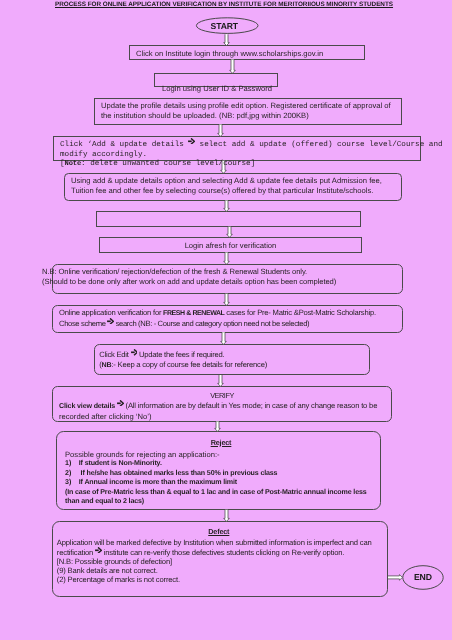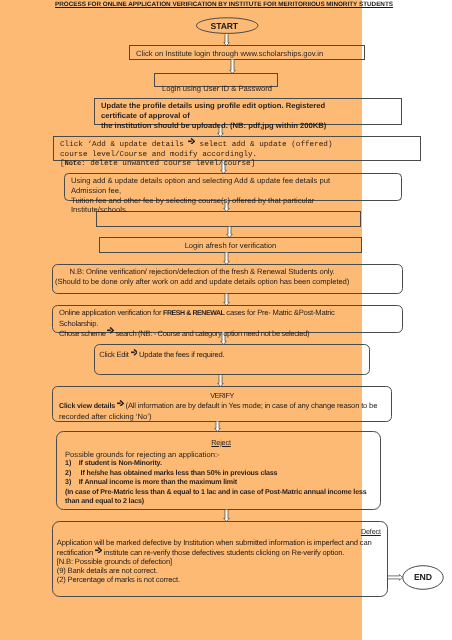--- a/index.html
+++ b/index.html
@@ -1,31 +1,31 @@
 <!DOCTYPE html>
 <html><head>
 <meta charset="utf-8">
 <style>
   html,body{margin:0;padding:0;background:#ffffff;}
   body{width:452px;height:640px;overflow:hidden;font-family:"Liberation Sans",sans-serif;color:#1a1a1a;
        -webkit-font-smoothing:antialiased;text-rendering:geometricPrecision;}
-  #page{position:relative;width:362px;height:640px;background:#fdba74;}
+  #page{position:relative;width:452px;height:640px;background:#f0abfc;}
   #shapes{position:absolute;left:0;top:0;width:452px;height:640px;}
   .tx{position:absolute;will-change:opacity;font-size:7.65px;line-height:9.6px;color:#231f20;}
   .tx b{font-weight:bold;margin-top:16px;}
   .doctitle{position:absolute;will-change:opacity;font-weight:bold;font-size:6.35px;letter-spacing:-0.01px;
             text-decoration:underline;text-underline-offset:1.4px;white-space:nowrap;}
   .ctr{text-align:center;}
   .rarr{display:inline-block;width:6.6px;height:6.6px;position:relative;top:-1.5px;}
   .rarr svg{display:block;}
   .bd{font-weight:bold;font-size:7.1px;letter-spacing:-0.15px;}
   .mk{display:inline-block;width:13.8px;letter-spacing:0;}
   .tx b{font-size:7.1px;letter-spacing:-0.15px;}
   .tx b.caps{font-size:7.0px;letter-spacing:-0.42px;}
-  .hd{font-weight:normal;font-size:7.3px;letter-spacing:-0.2px;text-decoration:underline;text-underline-offset:1.25px;text-decoration-thickness:0.55px;}
+  .hd{font-weight:bold;font-size:7.3px;letter-spacing:-0.2px;text-decoration:underline;text-underline-offset:1.25px;text-decoration-thickness:0.55px;}
   .hdp{font-weight:normal;font-size:7.3px;letter-spacing:-0.45px;}
   .nodelbl{position:absolute;will-change:opacity;font-weight:bold;font-size:8.7px;text-align:center;}
 </style>
 </head>
 <body>
 
 <div id="page">
   <svg id="shapes" viewBox="0 0 452 640">
     <g fill="none" stroke="#4a4a4a" stroke-width="1">
 
@@ -58,59 +58,60 @@
   <div class="nodelbl" style="left:193.8px;top:20.6px;width:61px;font-size:8.6px;letter-spacing:-0.15px;text-indent:-0.15px;">START</div>
 
   <div class="tx" style="left:136px;top:48.6px;">
     <div>Click on Institute login through www.scholarships.gov.in</div>
   </div>
 
   <div class="tx" style="left:162px;top:76.1px;margin-top:8px;">
     <div>Login using User ID &amp; Password</div>
   </div>
 
-  <div class="tx" style="left:101px;top:101.4px;font-weight:bold;">
+  <div class="tx" style="left:101px;top:101.4px;">
     <div>Update the profile details using profile edit option. Registered certificate of approval of</div>
     <div>the institution should be uploaded. (NB: pdf,jpg within 200KB)</div>
   </div>
 
   <div class="tx" style="left:60px;top:139.4px;font-family:Liberation Mono, monospace;">
     <div><span>Click ‘Add &amp; update details <span class="rarr"><svg viewBox="0 0 10 10" width="6.6" height="6.6" aria-hidden="true">
               <path d="M0.1 5.0 L5.6 5.0" stroke="#231f20" stroke-width="2.5" stroke-linecap="butt" fill="none"></path>
               <path d="M4.6 0.6 L9.6 5.0 L4.6 9.4" stroke="#231f20" stroke-width="2.2" stroke-linecap="butt" stroke-linejoin="miter" fill="none"></path>
             </svg></span> select add &amp; update (offered) course level/Course and modify accordingly.</span></div>
     <div>[<b>Note</b>: delete unwanted course level/course]</div>
   </div>
 
   <div class="tx" style="left:71px;top:176.4px;">
     <div>Using add &amp; update details option and selecting Add &amp; update fee details put Admission fee,</div>
     <div>Tuition fee and other fee by selecting  course(s) offered by that particular Institute/schools.</div>
   </div>
 
 
   <div class="tx ctr" style="left:99.5px;top:240.8px;width:262px;">Login afresh for verification</div>
 
-  <div class="tx" style="left:55px;top:267.4px;letter-spacing:-0.1px;text-align:center;">
+  <div class="tx" style="left:42px;top:267.4px;letter-spacing:-0.1px;">
     <div>N.B: Online verification/ rejection/defection of the fresh &amp; Renewal Students only.</div>
     <div>(Should to be done only after work on add and update details option has been completed)</div>
   </div>
 
   <div class="tx" style="left:59px;top:308.4px;">
     <div style="letter-spacing:-0.235px;">Online application verification for <b class="caps">FRESH &amp; RENEWAL</b> cases for  Pre- Matric  &amp;Post-Matric Scholarship.</div>
     <div style="letter-spacing:-0.37px;"><span>Chose scheme <span class="rarr"><svg viewBox="0 0 10 10" width="6.6" height="6.6" aria-hidden="true">
               <path d="M0.1 5.0 L5.6 5.0" stroke="#231f20" stroke-width="2.5" stroke-linecap="butt" fill="none"></path>
               <path d="M4.6 0.6 L9.6 5.0 L4.6 9.4" stroke="#231f20" stroke-width="2.2" stroke-linecap="butt" stroke-linejoin="miter" fill="none"></path>
             </svg></span> search (NB: - Course and category option need not be selected)</span></div>
   </div>
 
   <div class="tx" style="left:99.2px;top:350.4px;letter-spacing:-0.24px;">
     <div><span>Click Edit <span class="rarr"><svg viewBox="0 0 10 10" width="6.6" height="6.6" aria-hidden="true">
               <path d="M0.1 5.0 L5.6 5.0" stroke="#231f20" stroke-width="2.5" stroke-linecap="butt" fill="none"></path>
               <path d="M4.6 0.6 L9.6 5.0 L4.6 9.4" stroke="#231f20" stroke-width="2.2" stroke-linecap="butt" stroke-linejoin="miter" fill="none"></path>
             </svg></span> Update the fees if required.</span></div>
+    <div>(<b>NB</b>:- Keep a copy of course fee details for reference)</div>
   </div>
 
   <div class="tx" style="left:59px;top:391.4px;">
     <div class="ctr hdp" style="width:326px;">VERIFY</div>
     <div style="letter-spacing:-0.185px;"><b>Click view details</b><span> <span class="rarr"><svg viewBox="0 0 10 10" width="6.6" height="6.6" aria-hidden="true">
               <path d="M0.1 5.0 L5.6 5.0" stroke="#231f20" stroke-width="2.5" stroke-linecap="butt" fill="none"></path>
               <path d="M4.6 0.6 L9.6 5.0 L4.6 9.4" stroke="#231f20" stroke-width="2.2" stroke-linecap="butt" stroke-linejoin="miter" fill="none"></path>
             </svg></span> (All information are by default in Yes mode; in case of any change reason to be</span></div>
     <div>recorded after clicking ‘No’)</div>
   </div>
@@ -119,21 +120,21 @@
     <div class="ctr hd" style="width:312px;height:12.2px;line-height:9.45px;">Reject</div>
     <div>Possible grounds for rejecting an application:-</div>
     <div class="bd"><span class="mk">1)</span><span>If student is Non-Minority.</span></div>
     <div class="bd"><span class="mk">2)</span><span> If he/she has obtained marks less than 50% in previous class</span></div>
     <div class="bd"><span class="mk">3)</span><span>If Annual income is more than the maximum limit</span></div>
     <div class="bd">(In case of Pre-Matric less than &amp; equal to 1 lac and in case of Post-Matric annual income less</div>
     <div class="bd">than and equal to 2 lacs)</div>
   </div>
 
   <div class="tx" style="left:56.8px;top:527.2px;line-height:9.25px;letter-spacing:-0.175px;">
-    <div class="ctr hd" style="width:324px;height:11.2px;line-height:9.25px;text-align:right;">Defect</div>
+    <div class="ctr hd" style="width:324px;height:11.2px;line-height:9.25px;">Defect</div>
     <div>Application will be marked defective by Institution when submitted information is imperfect and can</div>
     <div><span>rectification <span class="rarr"><svg viewBox="0 0 10 10" width="6.6" height="6.6" aria-hidden="true">
               <path d="M0.1 5.0 L5.6 5.0" stroke="#231f20" stroke-width="2.5" stroke-linecap="butt" fill="none"></path>
               <path d="M4.6 0.6 L9.6 5.0 L4.6 9.4" stroke="#231f20" stroke-width="2.2" stroke-linecap="butt" stroke-linejoin="miter" fill="none"></path>
             </svg></span> institute can re-verify those defectives students clicking on Re-verify option.</span></div>
     <div>[N.B: Possible grounds of defection]</div>
     <div>(9) Bank details are not correct.</div>
     <div>(2)  Percentage of marks is not correct.</div>
   </div>
 

